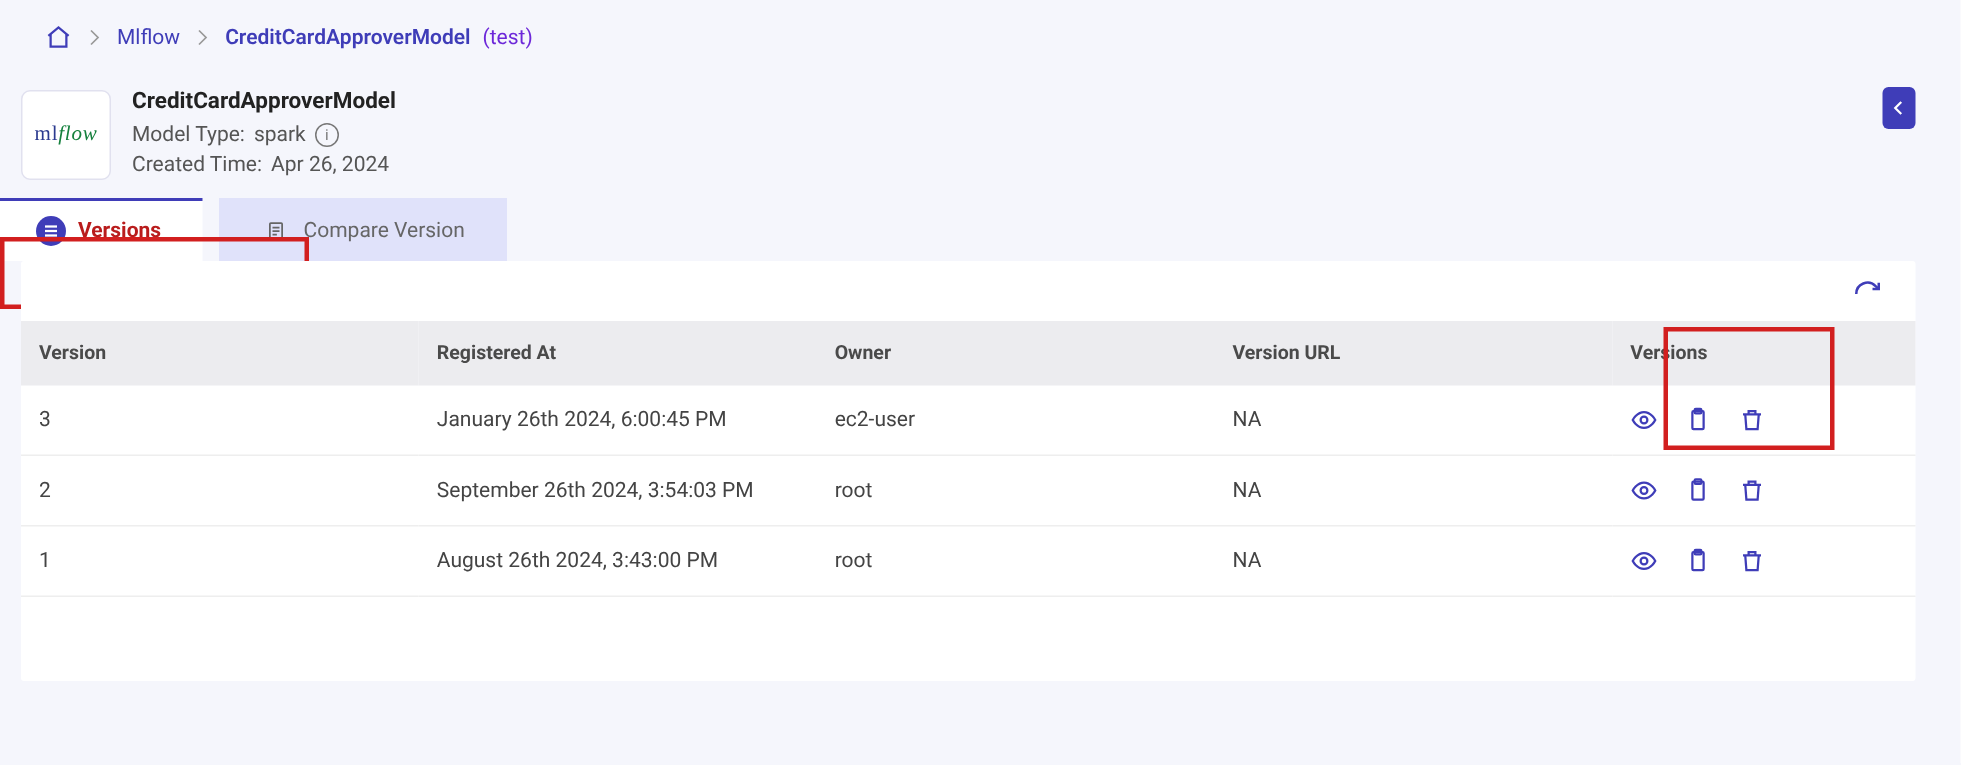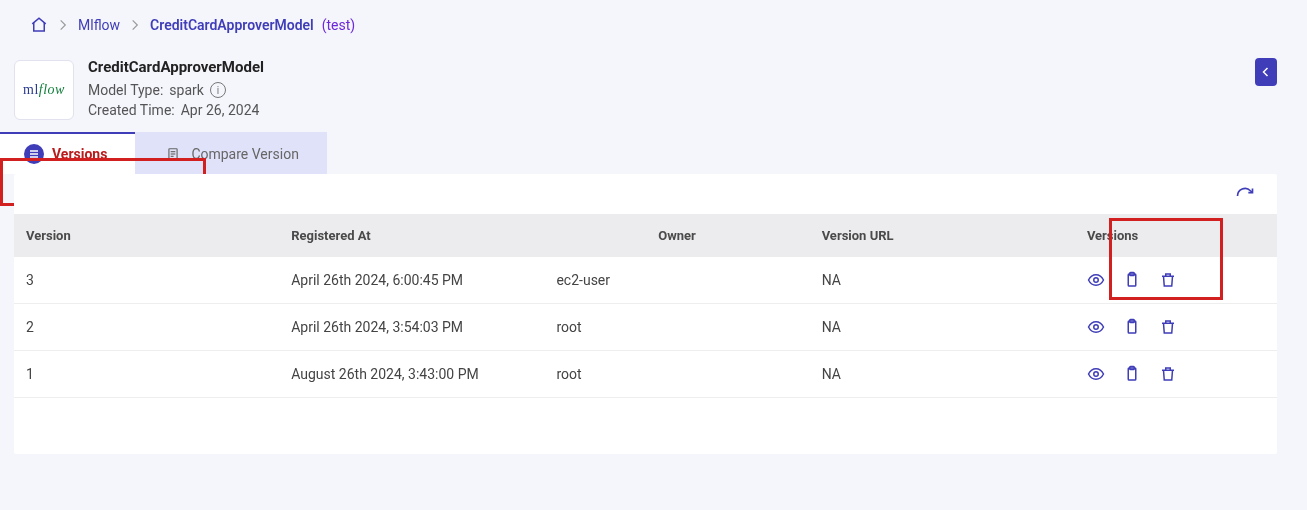--- a/index.html
+++ b/index.html
@@ -71,20 +71,21 @@
   .tab.active {
     background:#fff;
     color:#b91c1c;
     font-weight:700;
     border-top:2px solid #3f3db8;
     padding-left:24px;
   }
   .tab.inactive {
     background:#e0e2fa;
     color:#666;
+    margin-left:11px;
   }
   .tab-icon-circle {
     width:20px; height:20px; border-radius:50%;
     display:inline-flex; align-items:center; justify-content:center;
     color:#fff; font-size:12px;
   }
   .tab.active .tab-icon-circle { background:#3f3db8; }
   .tab.inactive .tab-icon-circle { background:transparent; color:#666; }
   .tab-highlight-box {
     position:absolute;
@@ -214,29 +215,29 @@
         </svg>
     </span>
   </div>
 
   <div style="position:relative;">
     <table class="version-table">
       <thead>
         <tr>
           <th style="width:21%;">Version</th>
           <th style="width:21%;">Registered At</th>
-          <th style="width:21%;text-align:center;">Owner</th>
+          <th style="width:21%;">Owner</th>
           <th style="width:21%;">Version URL</th>
           <th style="width:16%;">Versions</th>
         </tr>
       </thead>
       <tbody id="version-rows">
           <tr>
             <td>3</td>
-            <td>April 26th 2024, 6:00:45 PM</td>
+            <td>January 26th 2024, 6:00:45 PM</td>
             <td>ec2-user</td>
             <td>NA</td>
             <td>
               <div class="actions-cell">
                 <span>
                   <svg class="action-svg" viewBox="0 0 24 24" fill="none" stroke="#3f3db8" stroke-width="2">
                     <path d="M2 12s3.5-7 10-7 10 7 10 7-3.5 7-10 7S2 12 2 12z"></path>
                     <circle cx="12" cy="12" r="3"></circle>
                   </svg>
                 </span>
@@ -251,21 +252,21 @@
                     <path d="M4 7h16"></path>
                     <path d="M9 7V4h6v3"></path>
                     <path d="M6 7l1 13h10l1-13"></path>
                   </svg>
                 </span>
               </div>
             </td>
           </tr>
           <tr>
             <td>2</td>
-            <td>April 26th 2024, 3:54:03 PM</td>
+            <td>September 26th 2024, 3:54:03 PM</td>
             <td>root</td>
             <td>NA</td>
             <td>
               <div class="actions-cell">
                 <span>
                   <svg class="action-svg" viewBox="0 0 24 24" fill="none" stroke="#3f3db8" stroke-width="2">
                     <path d="M2 12s3.5-7 10-7 10 7 10 7-3.5 7-10 7S2 12 2 12z"></path>
                     <circle cx="12" cy="12" r="3"></circle>
                   </svg>
                 </span>

